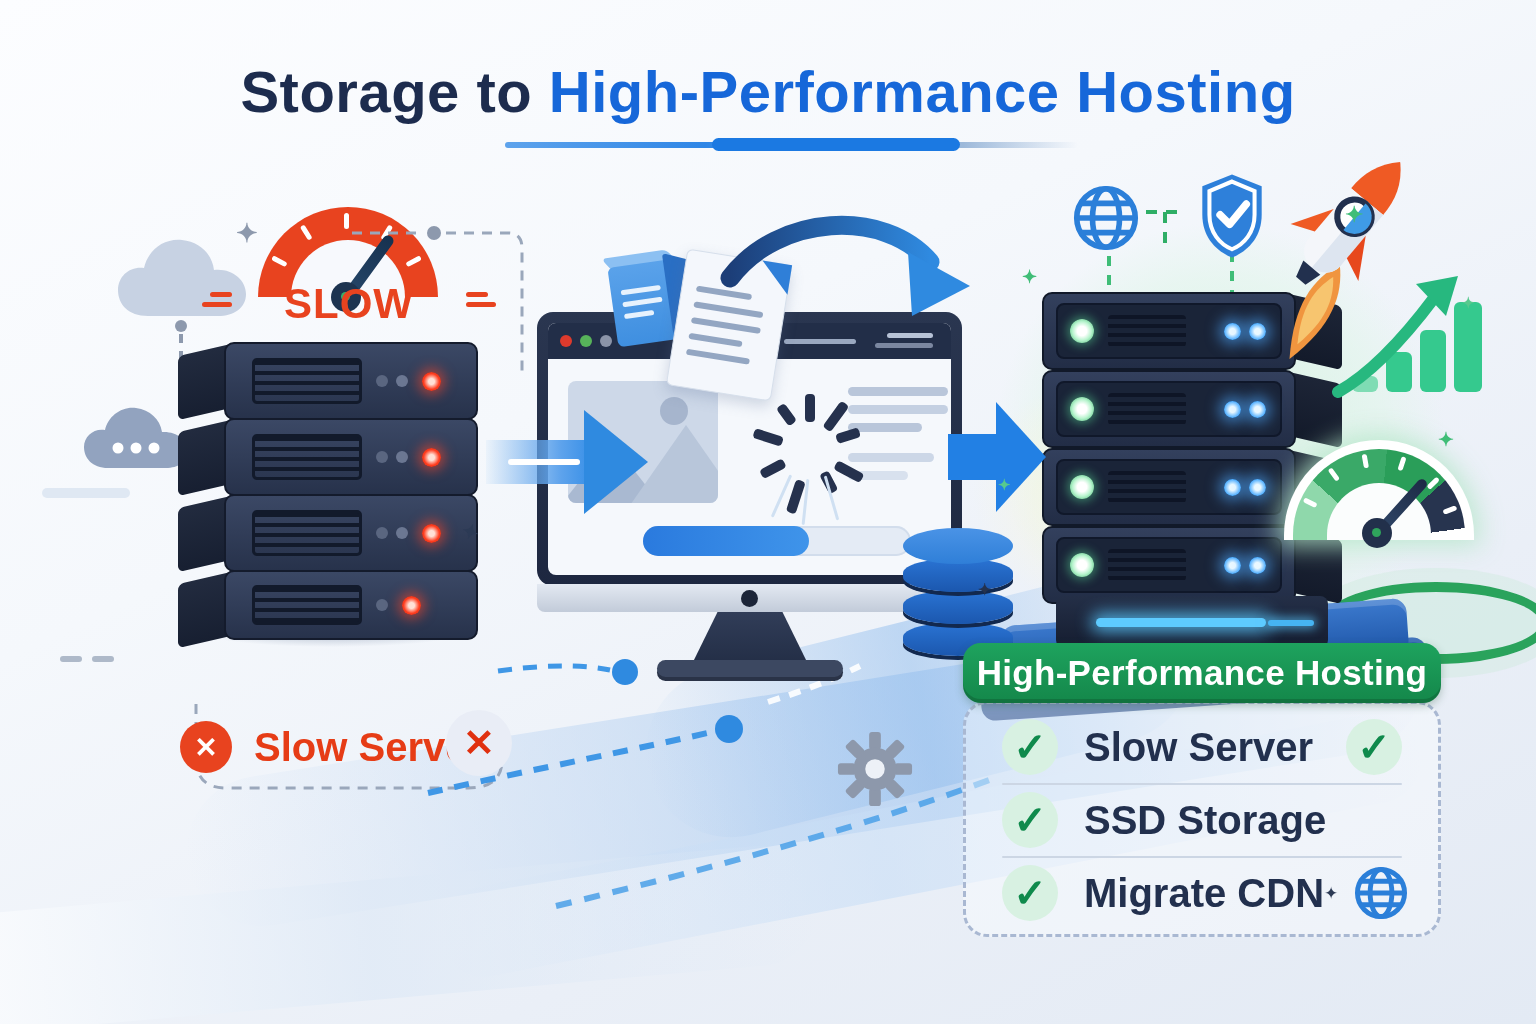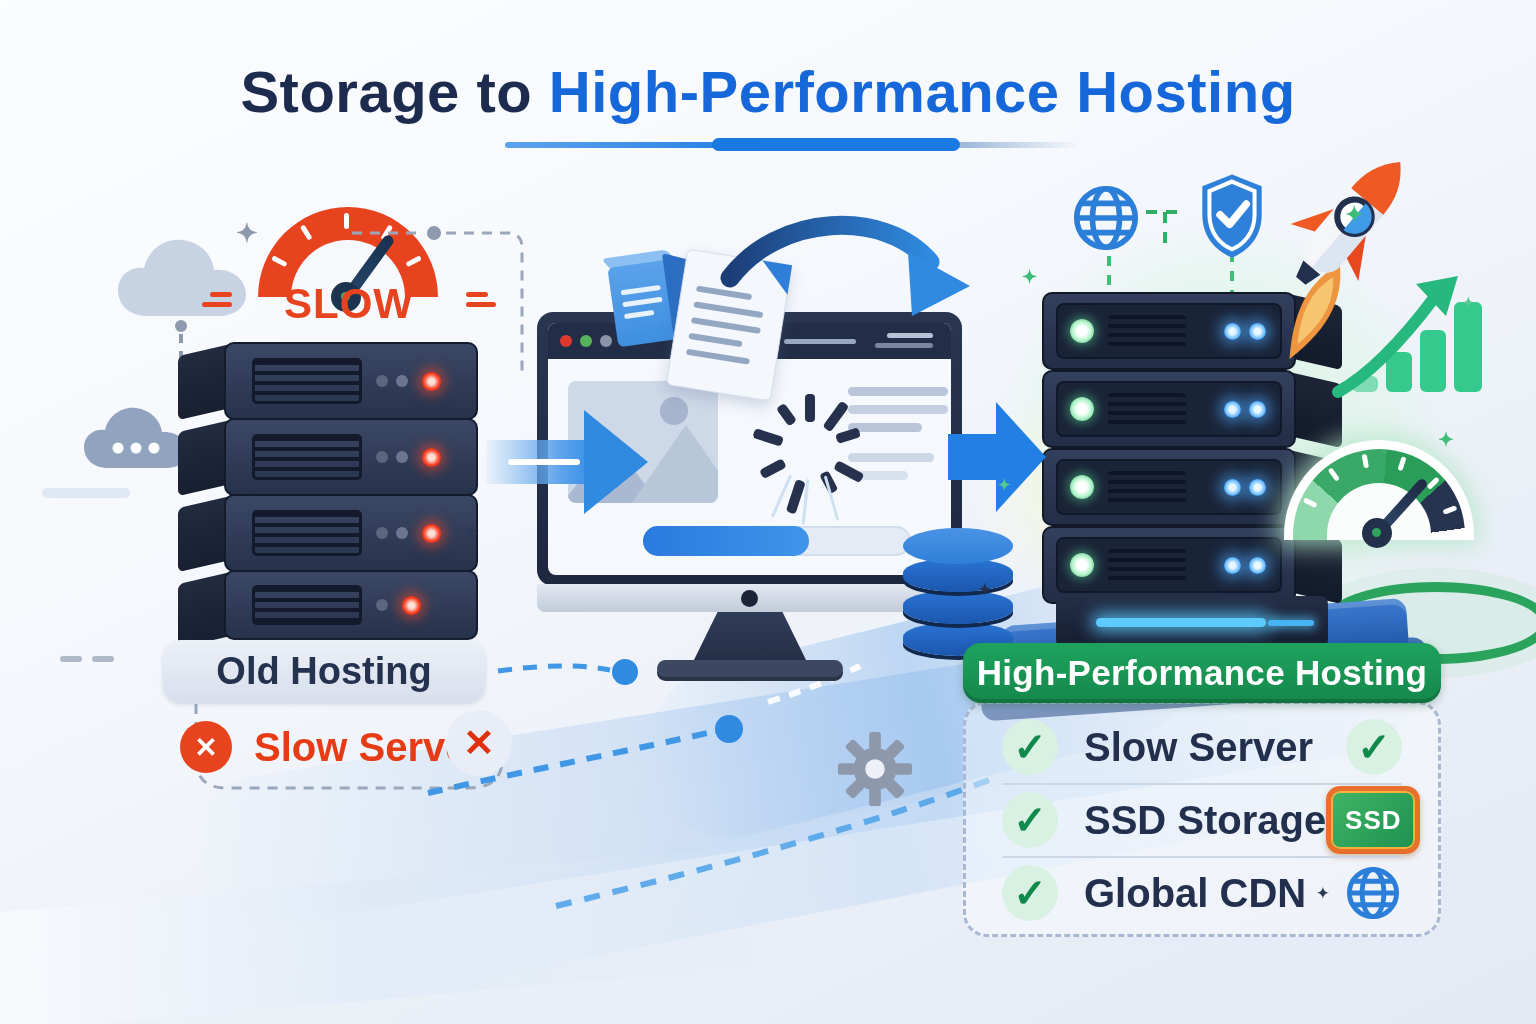--- a/index.html
+++ b/index.html
@@ -318,23 +318,20 @@
       <div class="u-side-l"></div>
       <div class="u-front" style="height:66px;">
           <div class="ventbox" style="height:34px;"></div>
           <div class="dotg"></div>
           <div class="led-red"></div>
         </div>
     </div>
   </div>
   <div class="abs shadow-old"></div>
 
-  <div class="abs old-pill">
-    <span>Old Hosting</span>
-  </div>
   <div class="abs slow-row">
     <div class="xc-red">
         <span>✕</span>
       </div>
     <span class="slow-srv-txt">Slow Server</span>
   </div>
   <div class="abs xc-light">
       <span>✕</span>
     </div>
 
@@ -568,32 +565,27 @@
             <span>✓</span>
           </div>
       </div>
     </div>
     <div class="fdiv fd1"></div>
     <div class="feat-row fr2">
       <div class="chk-circ">
           <span>✓</span>
         </div>
       <span class="feat-label">SSD Storage</span>
-      <div class="feat-right">
-        <div class="ssd-badge">
-            <span>SSD</span>
-          </div>
-      </div>
     </div>
     <div class="fdiv fd2"></div>
     <div class="feat-row fr3">
       <div class="chk-circ">
           <span>✓</span>
         </div>
-      <span class="feat-label">Global CDN</span>
+      <span class="feat-label">Migrate CDN</span>
       <div class="feat-right">
         <span class="mini-spark">✦</span>
         <svg width="58" height="58" viewBox="0 0 64 64">
           <circle cx="32" cy="32" r="26" fill="none" stroke="#2b7fd9" stroke-width="5.4"></circle>
           <ellipse cx="32" cy="32" rx="12" ry="26" fill="none" stroke="#2b7fd9" stroke-width="5.4"></ellipse>
           <path d="M7 32 H57 M11 19 H53 M11 45 H53" stroke="#2b7fd9" stroke-width="5.4" stroke-linecap="round"></path>
         </svg>
       </div>
     </div>
   </div>

